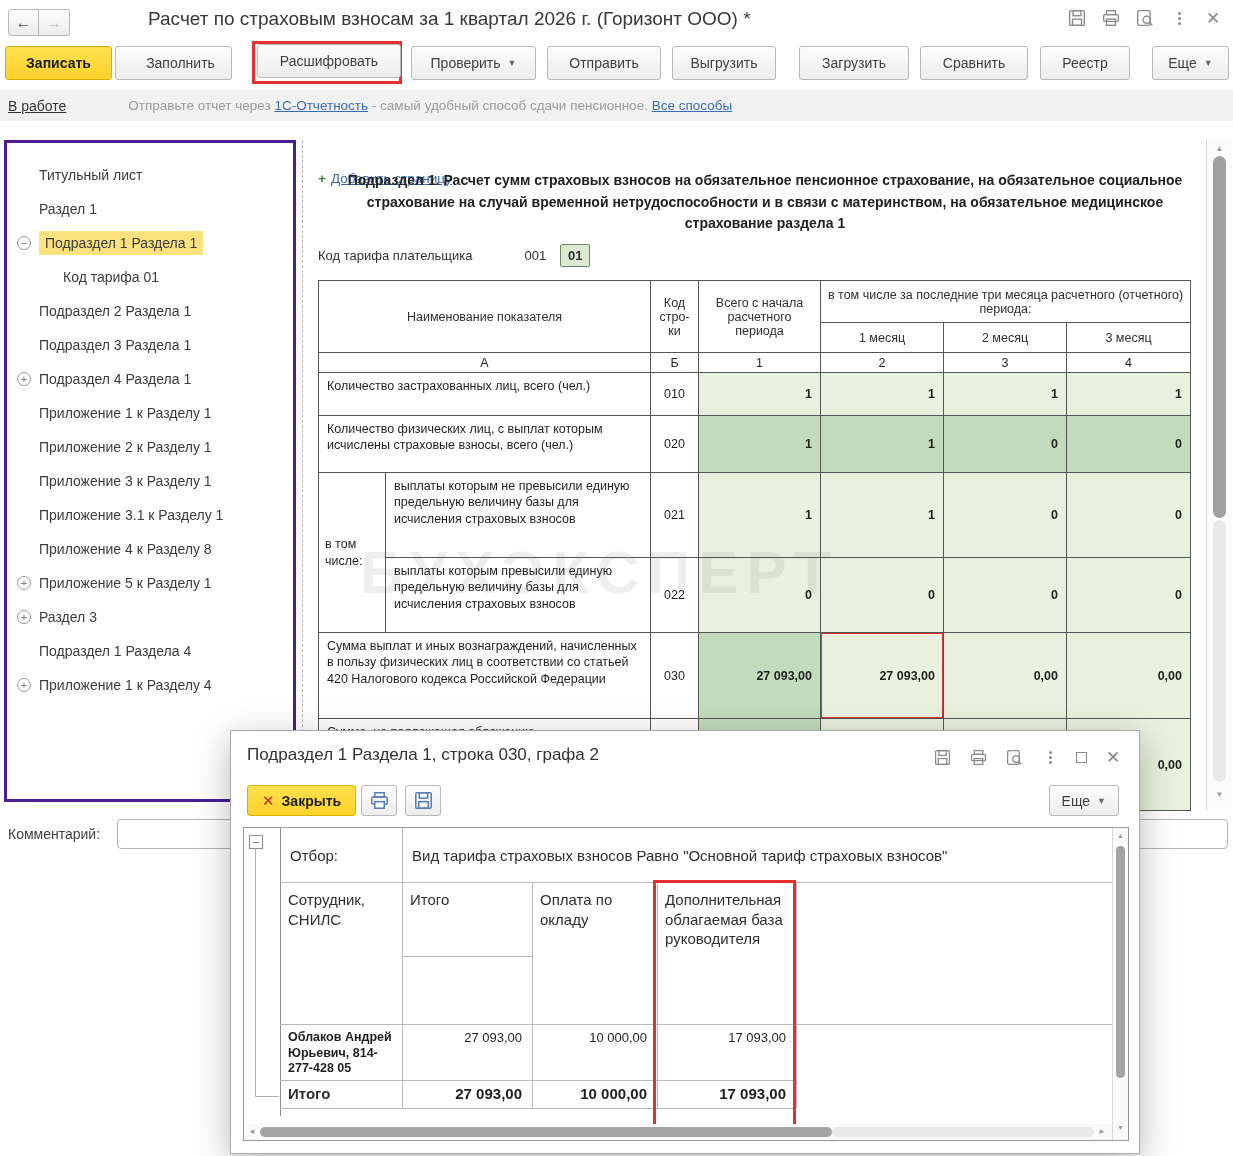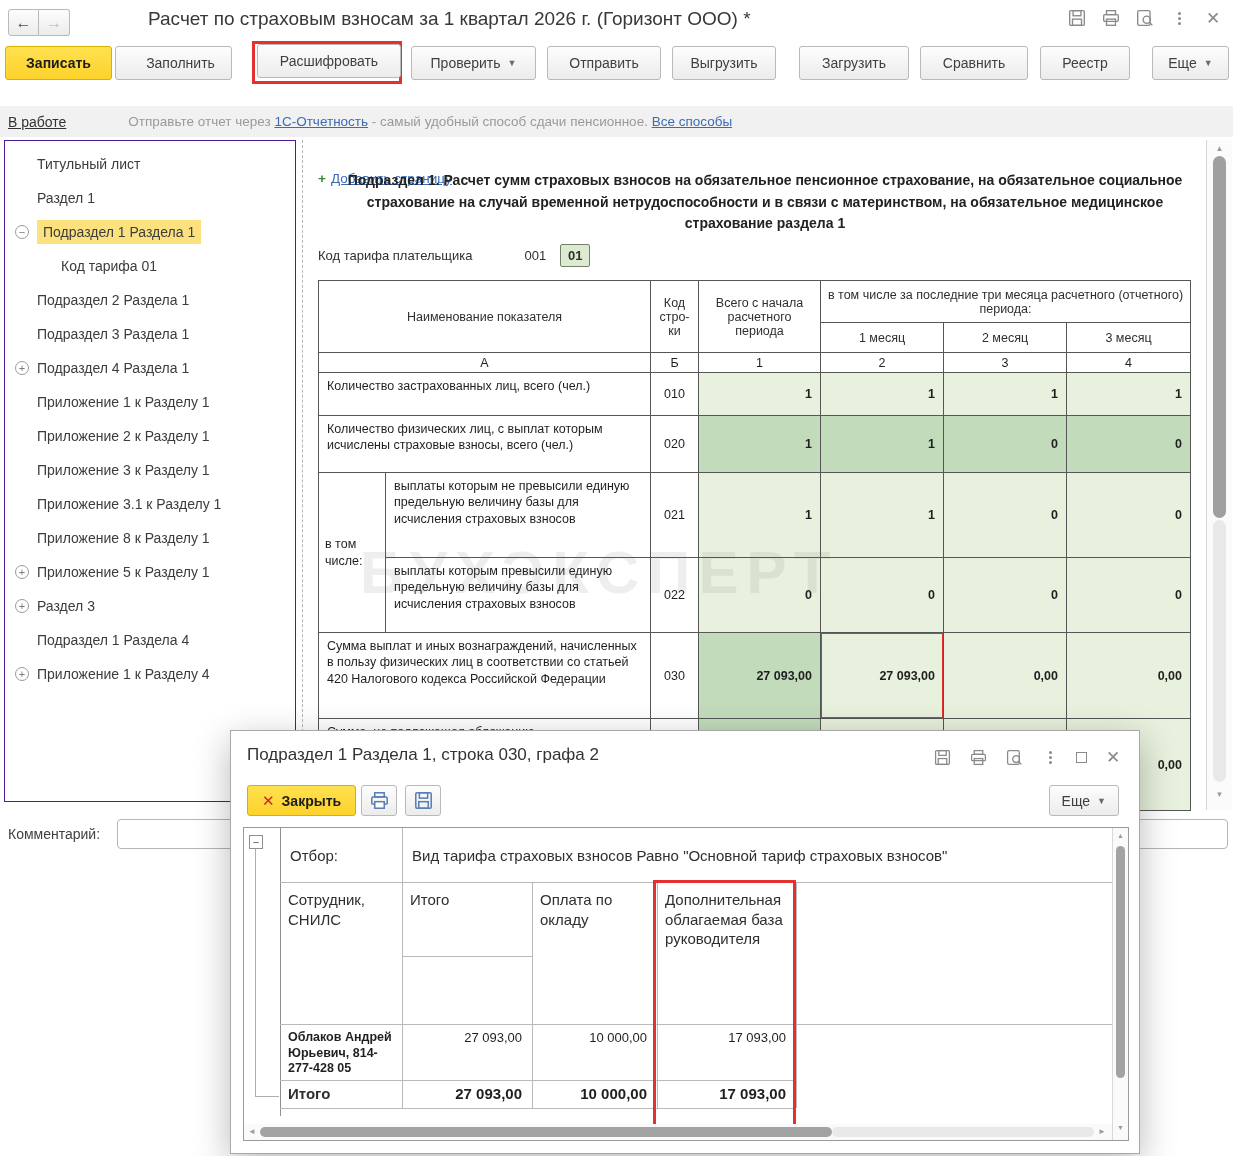--- a/index.html
+++ b/index.html
@@ -19,27 +19,27 @@
   .xclose { font-size:17px; color:#8a8a8a; }
 
   
   .btn { position:absolute; top:46px; height:34px; border:1px solid #b9b9b9; border-radius:3px; background:linear-gradient(#fdfdfd,#ececec); font-size:14px; color:#3f3f3f; display:flex; align-items:center; justify-content:center; cursor:pointer; padding:0 14px; white-space:nowrap; }
   .btn.yellow { background:linear-gradient(#ffe14f,#fdd22b); border-color:#d8b000; font-weight:bold; color:#1d1d1d; }
   .redframe { position:absolute; left:252px; top:41px; width:150px; height:43px; border:3px solid #e53030; }
   .redframe .btn { position:absolute; left:2px; top:2px;text-align:center; }
   .ddar { font-size:9px; color:#6b6b6b; margin-left:7px; }
 
   
-  .statusbar { position:absolute; left:0; top:90px; width:1233px; height:31px; background:#f1f1f1; display:flex; align-items:center;margin-top:16px; }
+  .statusbar { position:absolute; left:0; top:90px; width:1233px; height:31px; background:#f1f1f1; display:flex; align-items:center; }
   .st-state { margin-left:8px; font-size:14px; color:#333; text-decoration:underline; cursor:pointer; }
   .st-msg { margin-left:62px; font-size:13.5px; color:#9a9a9a; }
   .st-msg a { color:#3a6cb5; text-decoration:underline; cursor:pointer; }
 
   
-  .sidebar { position:absolute; left:4px; top:140px; width:292px; height:662px; border:1px solid #4c1d95; background:#fff; padding-top:6px; }
+  .sidebar { position:absolute; left:4px; top:140px; width:292px; height:662px; border:3px solid #4c1d95; background:#fff; padding-top:15px; }
   .sb-row { position:relative; height:34px; line-height:34px; font-size:14px; color:#3c3c3c; cursor:pointer; white-space:nowrap; }
   .sb-label { margin-left:32px; }
   .sb-row.child .sb-label { margin-left:56px; }
   .sb-row.active .sb-label { background:#fce27e; padding:4px 6px; }
   .expander { position:absolute; left:10px; top:10px; width:14px; height:14px; border:1px solid #9a9a9a; border-radius:50%; font-size:11px; line-height:12px; text-align:center; color:#7a7a7a; background:#fff; cursor:pointer; }
   .splitter { position:absolute; left:302px; top:140px; width:0; height:662px; border-left:1px dashed #b5b5b5; }
 
   
   .addpage { position:absolute; left:318px; top:142px; font-size:13.5px; cursor:pointer;margin-top:29px; }
   .addpage .plus { color:#2e8b2e; font-weight:bold; margin-right:5px; }
@@ -190,21 +190,21 @@
     <div class="sb-row"><span class="sb-label">Раздел 1</span></div>
     <div class="sb-row active"><span class="expander">−</span><span class="sb-label">Подраздел 1 Раздела 1</span></div>
     <div class="sb-row child"><span class="sb-label">Код тарифа 01</span></div>
     <div class="sb-row"><span class="sb-label">Подраздел 2 Раздела 1</span></div>
     <div class="sb-row"><span class="sb-label">Подраздел 3 Раздела 1</span></div>
     <div class="sb-row"><span class="expander">+</span><span class="sb-label">Подраздел 4 Раздела 1</span></div>
     <div class="sb-row"><span class="sb-label">Приложение 1 к Разделу 1</span></div>
     <div class="sb-row"><span class="sb-label">Приложение 2 к Разделу 1</span></div>
     <div class="sb-row"><span class="sb-label">Приложение 3 к Разделу 1</span></div>
     <div class="sb-row"><span class="sb-label">Приложение 3.1 к Разделу 1</span></div>
-    <div class="sb-row"><span class="sb-label">Приложение 8 к Разделу 1</span></div>
+    <div class="sb-row"><span class="sb-label">Приложение 4 к Разделу 8</span></div>
     <div class="sb-row"><span class="expander">+</span><span class="sb-label">Приложение 5 к Разделу 1</span></div>
     <div class="sb-row"><span class="expander">+</span><span class="sb-label">Раздел 3</span></div>
     <div class="sb-row"><span class="sb-label">Подраздел 1 Раздела 4</span></div>
     <div class="sb-row"><span class="expander">+</span><span class="sb-label">Приложение 1 к Разделу 4</span></div>
   </div>
   <div class="splitter"></div>
 
   <div class="addpage"><span class="plus">+</span><span class="lnk">Добавить страницу</span></div>
   <div class="heading">Подраздел 1. Расчет сумм страховых взносов на обязательное пенсионное страхование, на обязательное социальное страхование на случай временной нетрудоспособности и в связи с материнством, на обязательное медицинское страхование раздела 1</div>
   <div class="tariff">

